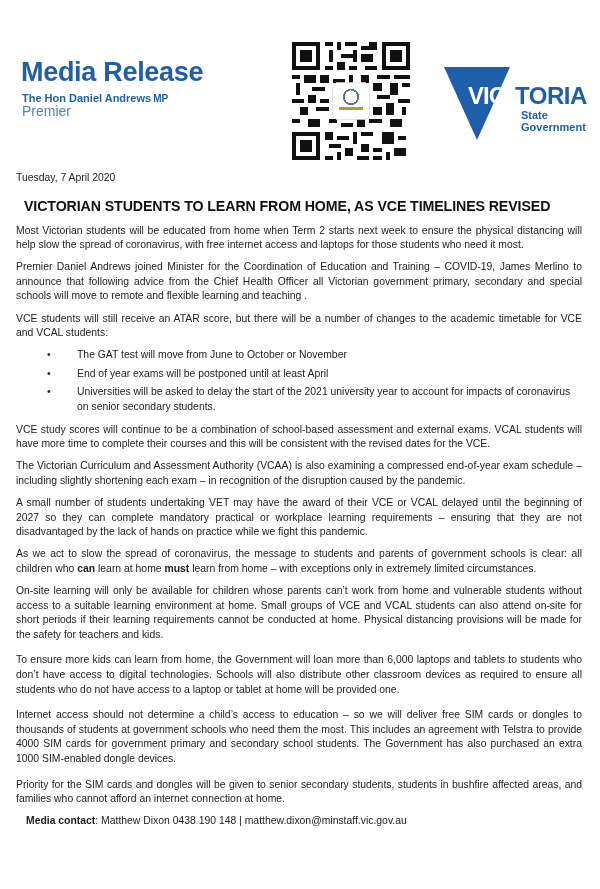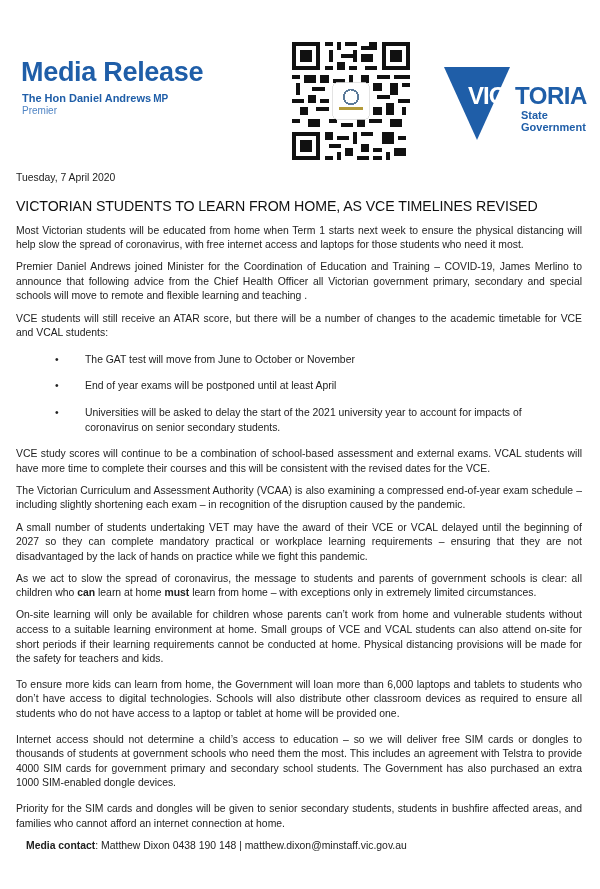--- a/index.html
+++ b/index.html
@@ -4,29 +4,29 @@
 <style>
   html, body { margin: 0; padding: 0; background: #ffffff; }
   body { width: 600px; height: 889px; position: relative; overflow: hidden;
          font-family: "Liberation Sans", sans-serif; color: #1a1a1a; }
   .header { position: absolute; left: 0; top: 0; width: 527px; height: 165px; }
   .mr-title { position: absolute; left: 21px; top: 56px; font-size: 27px; font-weight: bold;
               color: #1f5ea8; letter-spacing: -0.3px; line-height: 32px; }
   .mr-name { position: absolute; left: 22px; top: 92px; font-size: 11px; font-weight: bold;
              color: #1f5ea8; line-height: 13px; }
   .mr-name .mp { font-size: 10px; margin-left: 2px; }
-  .mr-role { position: absolute; left: 22px; top: 105px; font-size: 10px; color: #4f84c4; line-height: 12px; }
+  .mr-role { position: absolute; left: 22px; top: 105px; font-size: 14px; color: #4f84c4; line-height: 12px; }
   .qr { position: absolute; left: 292px; top: 42px; width: 118px; height: 118px; }
   .vic-logo { position: absolute; left: 444px; top: 64px; width: 150px; height: 80px; }
   .content { position: absolute; left: 16px; top: 171px; width: 566px; font-size: 10.4px; line-height: 14.6px; color: #222; }
   .date { margin: 0 0 11px 0; }
-  .headline { font-size: 14.2px; font-weight: normal; margin: 0 0 9px 0; line-height: 18px; letter-spacing: -0.1px; color: #111; }
+  .headline { font-size: 14.2px; font-weight: bold; margin: 0 0 9px 8px; line-height: 18px; letter-spacing: -0.1px; color: #111; }
   .para { margin: 0 0 7.5px 0; text-align: justify; }
   ul.bullets { margin: 0 0 8px 0; padding-left: 43px; }
-  ul.bullets li { margin: 12px; padding-left: 14px; list-style: none; position: relative; }
+  ul.bullets li { margin: 4px; padding-left: 14px; list-style: none; position: relative; }
   ul.bullets li::before { content: "\2022"; position: absolute; left: -16px; }
   .gap-extra { margin-bottom: 11px; }
   .contact-label { font-weight: bold; margin-left: 10px; }
   b { font-weight: bold; }
 </style>
 </head>
 <body>
 
 <div class="header">
   <div class="mr-title">Media Release</div>
@@ -112,21 +112,21 @@
     <text x="71" y="40" font-family="Liberation Sans, sans-serif" font-weight="bold" font-size="24" fill="#1f5ea8" letter-spacing="-0.5">TORIA</text>
     <text x="77" y="55" font-family="Liberation Sans, sans-serif" font-weight="bold" font-size="11" fill="#1f5ea8">State</text>
     <text x="77" y="67" font-family="Liberation Sans, sans-serif" font-weight="bold" font-size="11" fill="#1f5ea8">Government</text>
   </svg>
 </div>
 
 <div class="content">
   <p class="date">Tuesday, 7 April 2020</p>
   <h1 class="headline">VICTORIAN STUDENTS TO LEARN FROM HOME, AS VCE TIMELINES REVISED</h1>
 
-  <p class="para">Most Victorian students will be educated from home when Term 1 starts next week to ensure the physical distancing will help slow the spread of coronavirus, with free internet access and laptops for those students who need it most.</p>
+  <p class="para">Most Victorian students will be educated from home when Term 2 starts next week to ensure the physical distancing will help slow the spread of coronavirus, with free internet access and laptops for those students who need it most.</p>
   <p class="para">Premier Daniel Andrews joined Minister for the Coordination of Education and Training – COVID-19, James Merlino to announce that following advice from the Chief Health Officer all Victorian government primary, secondary and special schools will move to remote and flexible learning and teaching .</p>
   <p class="para">VCE students will still receive an ATAR score, but there will be a number of changes to the academic timetable for VCE and VCAL students:</p>
 
   <ul class="bullets">
     <li>The GAT test will move from June to October or November</li>
     <li>End of year exams will be postponed until at least April</li>
     <li>Universities will be asked to delay the start of the 2021 university year to account for impacts of coronavirus on senior secondary students.</li>
   </ul>
 
   <p class="para">VCE study scores will continue to be a combination of school-based assessment and external exams. VCAL students will have more time to complete their courses and this will be consistent with the revised dates for the VCE.</p>

